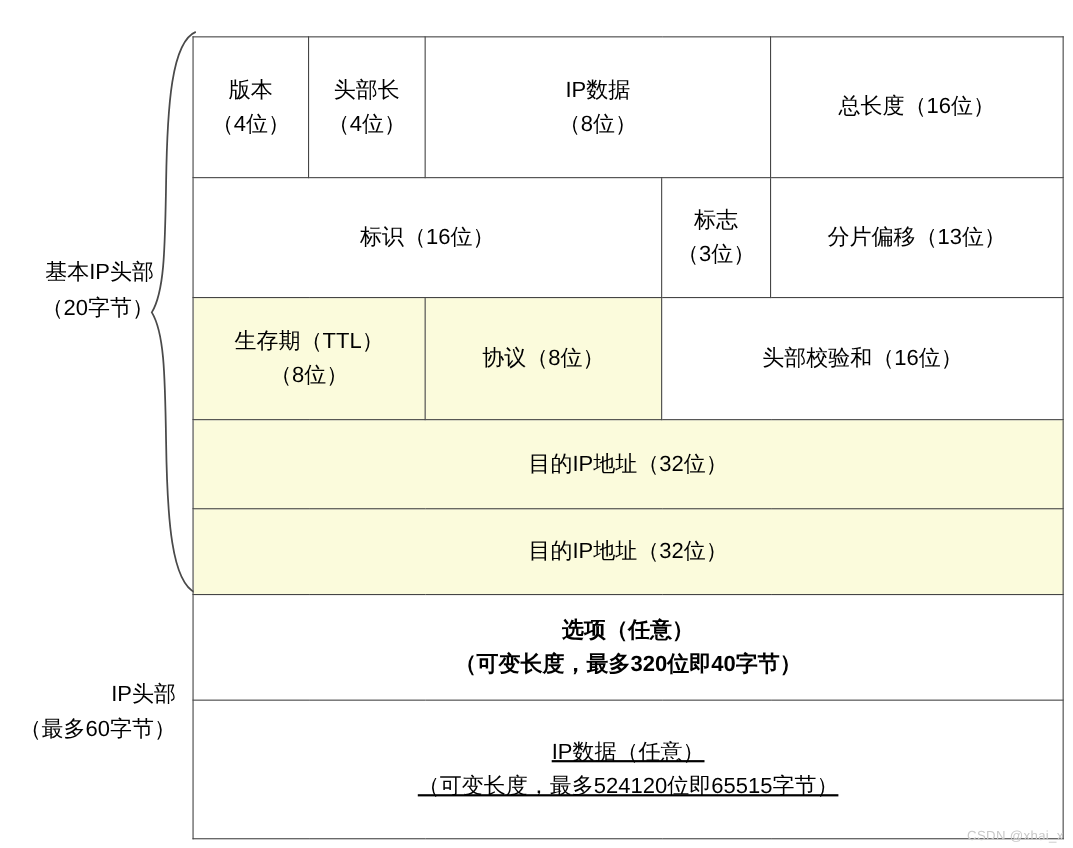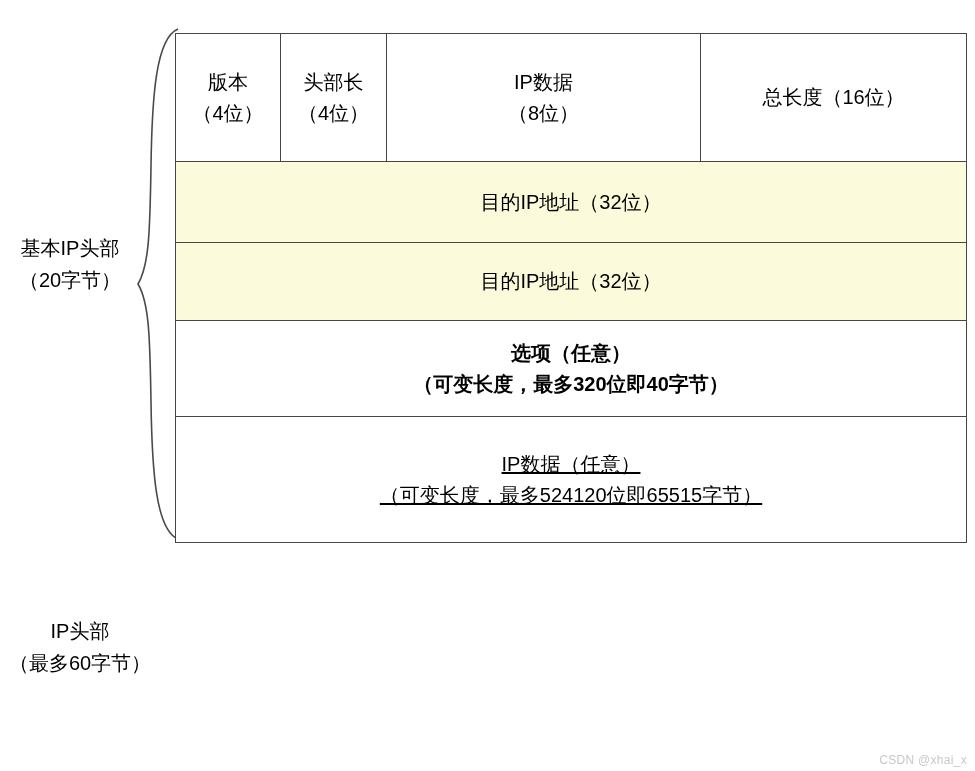--- a/index.html
+++ b/index.html
@@ -15,21 +15,21 @@
     position: relative;
     width: 975px;
     height: 771px;
     background: #ffffff;
     overflow: hidden;
   }
 
   
   .side-label {
     position: absolute;
-    text-align: center;
+    text-align: right;
     font-size: 20px;
     line-height: 32px;
     color: #000;
     white-space: nowrap;
   }
   #label-basic-header { left: 0px;  top: 232px; width: 140px; }
   #label-ip-header    { left: 0px;  top: 615px; width: 160px; }
 
   
   #brace-basic {
@@ -128,21 +128,45 @@
         </td>
         <td colspan="2">
           <span>IP数据</span>
           <span class="line2">（8位）</span>
         </td>
         <td>
           <span>总长度（16位）</span>
         </td>
       </tr>
 
+      <tr class="r2">
+        <td colspan="3">
+          <span>标识（16位）</span>
+        </td>
+        <td>
+          <span>标志</span>
+          <span class="line2">（3位）</span>
+        </td>
+        <td>
+          <span>分片偏移（13位）</span>
+        </td>
+      </tr>
 
+      <tr class="r3">
+        <td colspan="2" class="cell-yellow">
+          <span>生存期（TTL）</span>
+          <span class="line2">（8位）</span>
+        </td>
+        <td class="cell-yellow">
+          <span>协议（8位）</span>
+        </td>
+        <td colspan="2">
+          <span>头部校验和（16位）</span>
+        </td>
+      </tr>
 
       <tr class="r4">
         <td colspan="5" class="cell-yellow">
           <span>目的IP地址（32位）</span>
         </td>
       </tr>
 
       <tr class="r5">
         <td colspan="5" class="cell-yellow">
           <span>目的IP地址（32位）</span>

